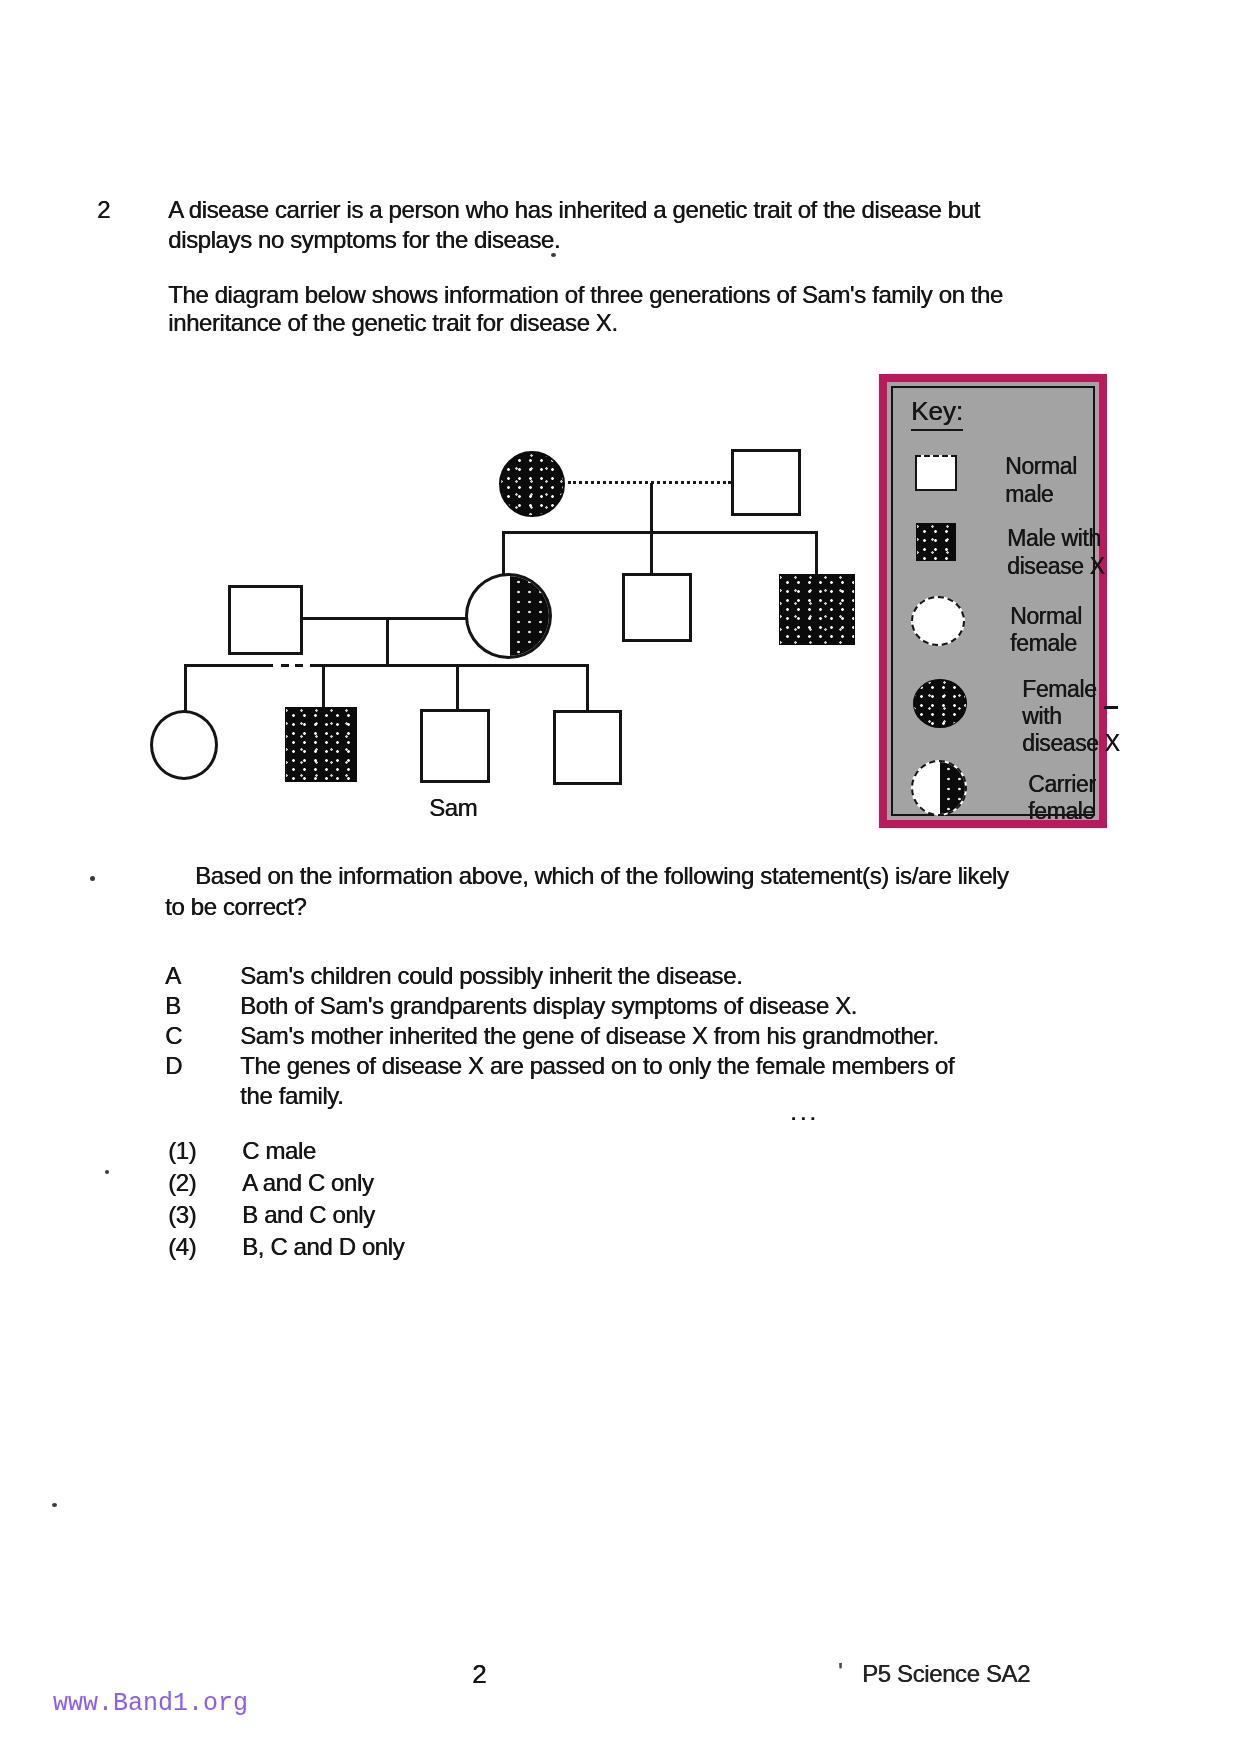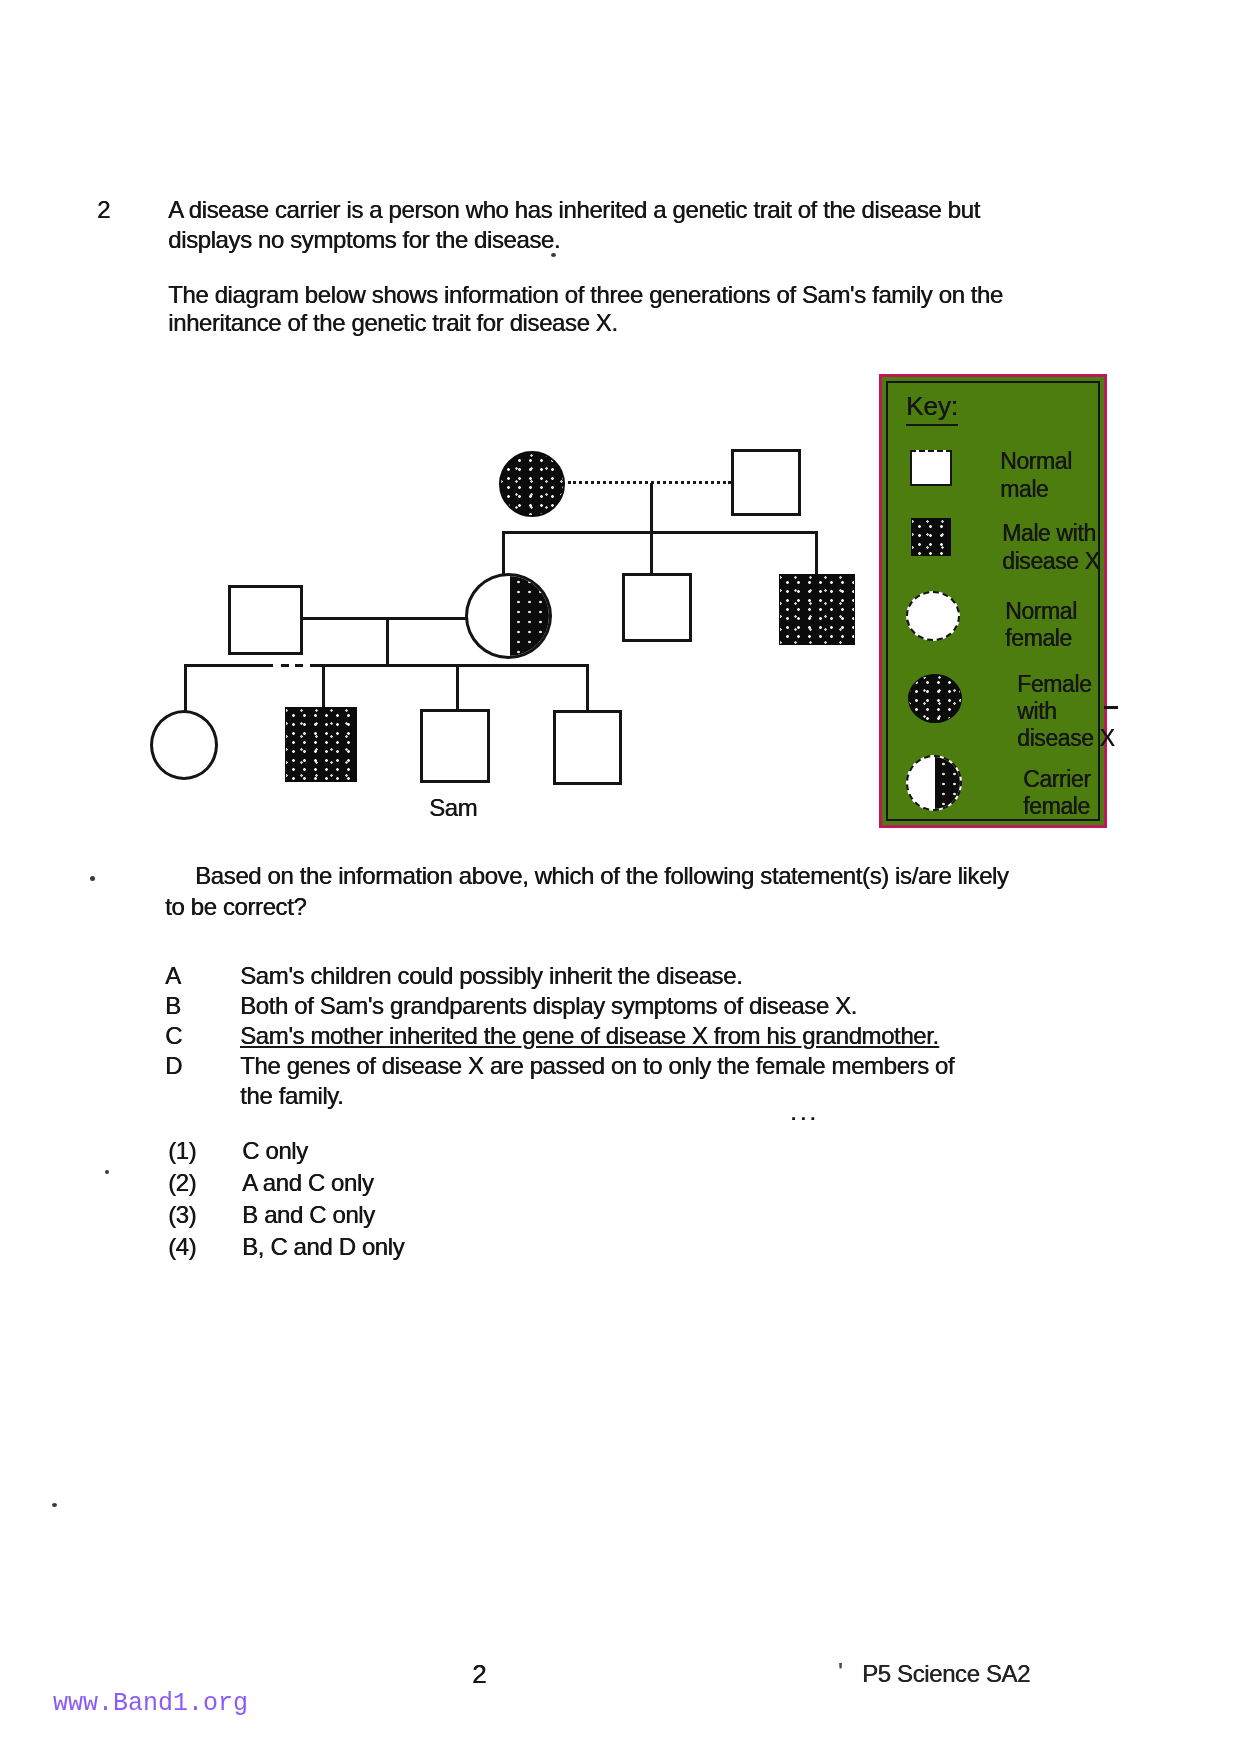--- a/index.html
+++ b/index.html
@@ -22,21 +22,21 @@
     background-image:
       radial-gradient(circle, rgba(255,255,255,.95) 1px, rgba(255,255,255,0) 1.7px),
       radial-gradient(circle, rgba(255,255,255,.8) 1px, rgba(255,255,255,0) 1.5px);
     background-size:11px 9px,15px 13px;background-position:2px 3px,8px 9px;
   }
   .halfwrap{overflow:hidden;}
   .halfright{position:absolute;top:-3px;right:-3px;bottom:-3px;width:52%;
     background-color:#0b0b0b;
     background-image:radial-gradient(circle, rgba(255,255,255,.9) 1px, rgba(255,255,255,0) 1.6px);
     background-size:11px 10px;background-position:3px 4px;}
-  .keybox{position:absolute;box-sizing:border-box;border:3px solid #be185d;background:#4d7c0f;}
+  .keybox{position:absolute;box-sizing:border-box;border:8px solid #be185d;background:#a3a3a3;}
   .keybox-inner{position:absolute;inset:4px;border:2px solid #141414;pointer-events:none;}
   .ktitle{position:absolute;font-size:26px;text-shadow:0.5px 0 0 currentColor;
     border-bottom:2.5px solid #161616;padding-bottom:2px;}
   .kicon{position:absolute;box-sizing:border-box;}
   .kicon-sq{border:2.5px solid #141414;border-top:2.5px dashed #141414;background:#fff;}
   .kicon-circ{border:2.5px dashed #141414;border-radius:50%;background:#fff;}
   .kicon-circf{border-radius:50%;}
   .kicon-half{border:2.5px dashed #141414;border-radius:50%;overflow:hidden;background:#fff;}
   .kicon-half .halfright{top:-2px;right:-2px;bottom:-2px;width:52%;}
   .speck{position:absolute;background:#3b3b3b;border-radius:50%;}
@@ -118,30 +118,30 @@
   <div class="tl" style="left:165px;top:862px;margin-left:30px;">Based on the information above, which of the following statement(s) is/are likely</div>
   <div class="tl" style="left:165px;top:893px;">to be correct?</div>
 
   <div class="tl" style="left:165px;top:962px;">A</div>
   <div class="tl" style="left:240px;top:962px;">Sam's children could possibly inherit the disease.</div>
 
   <div class="tl" style="left:165px;top:992px;">B</div>
   <div class="tl" style="left:240px;top:992px;">Both of Sam's grandparents display symptoms of disease X.</div>
 
   <div class="tl" style="left:165px;top:1022px;">C</div>
-  <div class="tl" style="left:240px;top:1022px;text-decoration:underline;">Sam's mother inherited the gene of disease X from his grandmother.</div>
+  <div class="tl" style="left:240px;top:1022px;">Sam's mother inherited the gene of disease X from his grandmother.</div>
 
   <div class="tl" style="left:165px;top:1052px;">D</div>
   <div class="tl" style="left:240px;top:1052px;">The genes of disease X are passed on to only the female members of</div>
   <div class="tl" style="left:240px;top:1082px;">the family.</div>
 
   <div class="tl" style="left:790px;top:1098px;letter-spacing:3px;">...</div>
 
   <div class="tl" style="left:168px;top:1137px;">(1)</div>
-  <div class="tl" style="left:242px;top:1137px;">C only</div>
+  <div class="tl" style="left:242px;top:1137px;">C male</div>
 
   <div class="tl" style="left:168px;top:1169px;">(2)</div>
   <div class="tl" style="left:242px;top:1169px;">A and C only</div>
 
   <div class="tl" style="left:168px;top:1201px;">(3)</div>
   <div class="tl" style="left:242px;top:1201px;">B and C only</div>
 
   <div class="tl" style="left:168px;top:1233px;">(4)</div>
   <div class="tl" style="left:242px;top:1233px;">B, C and D only</div>
 

